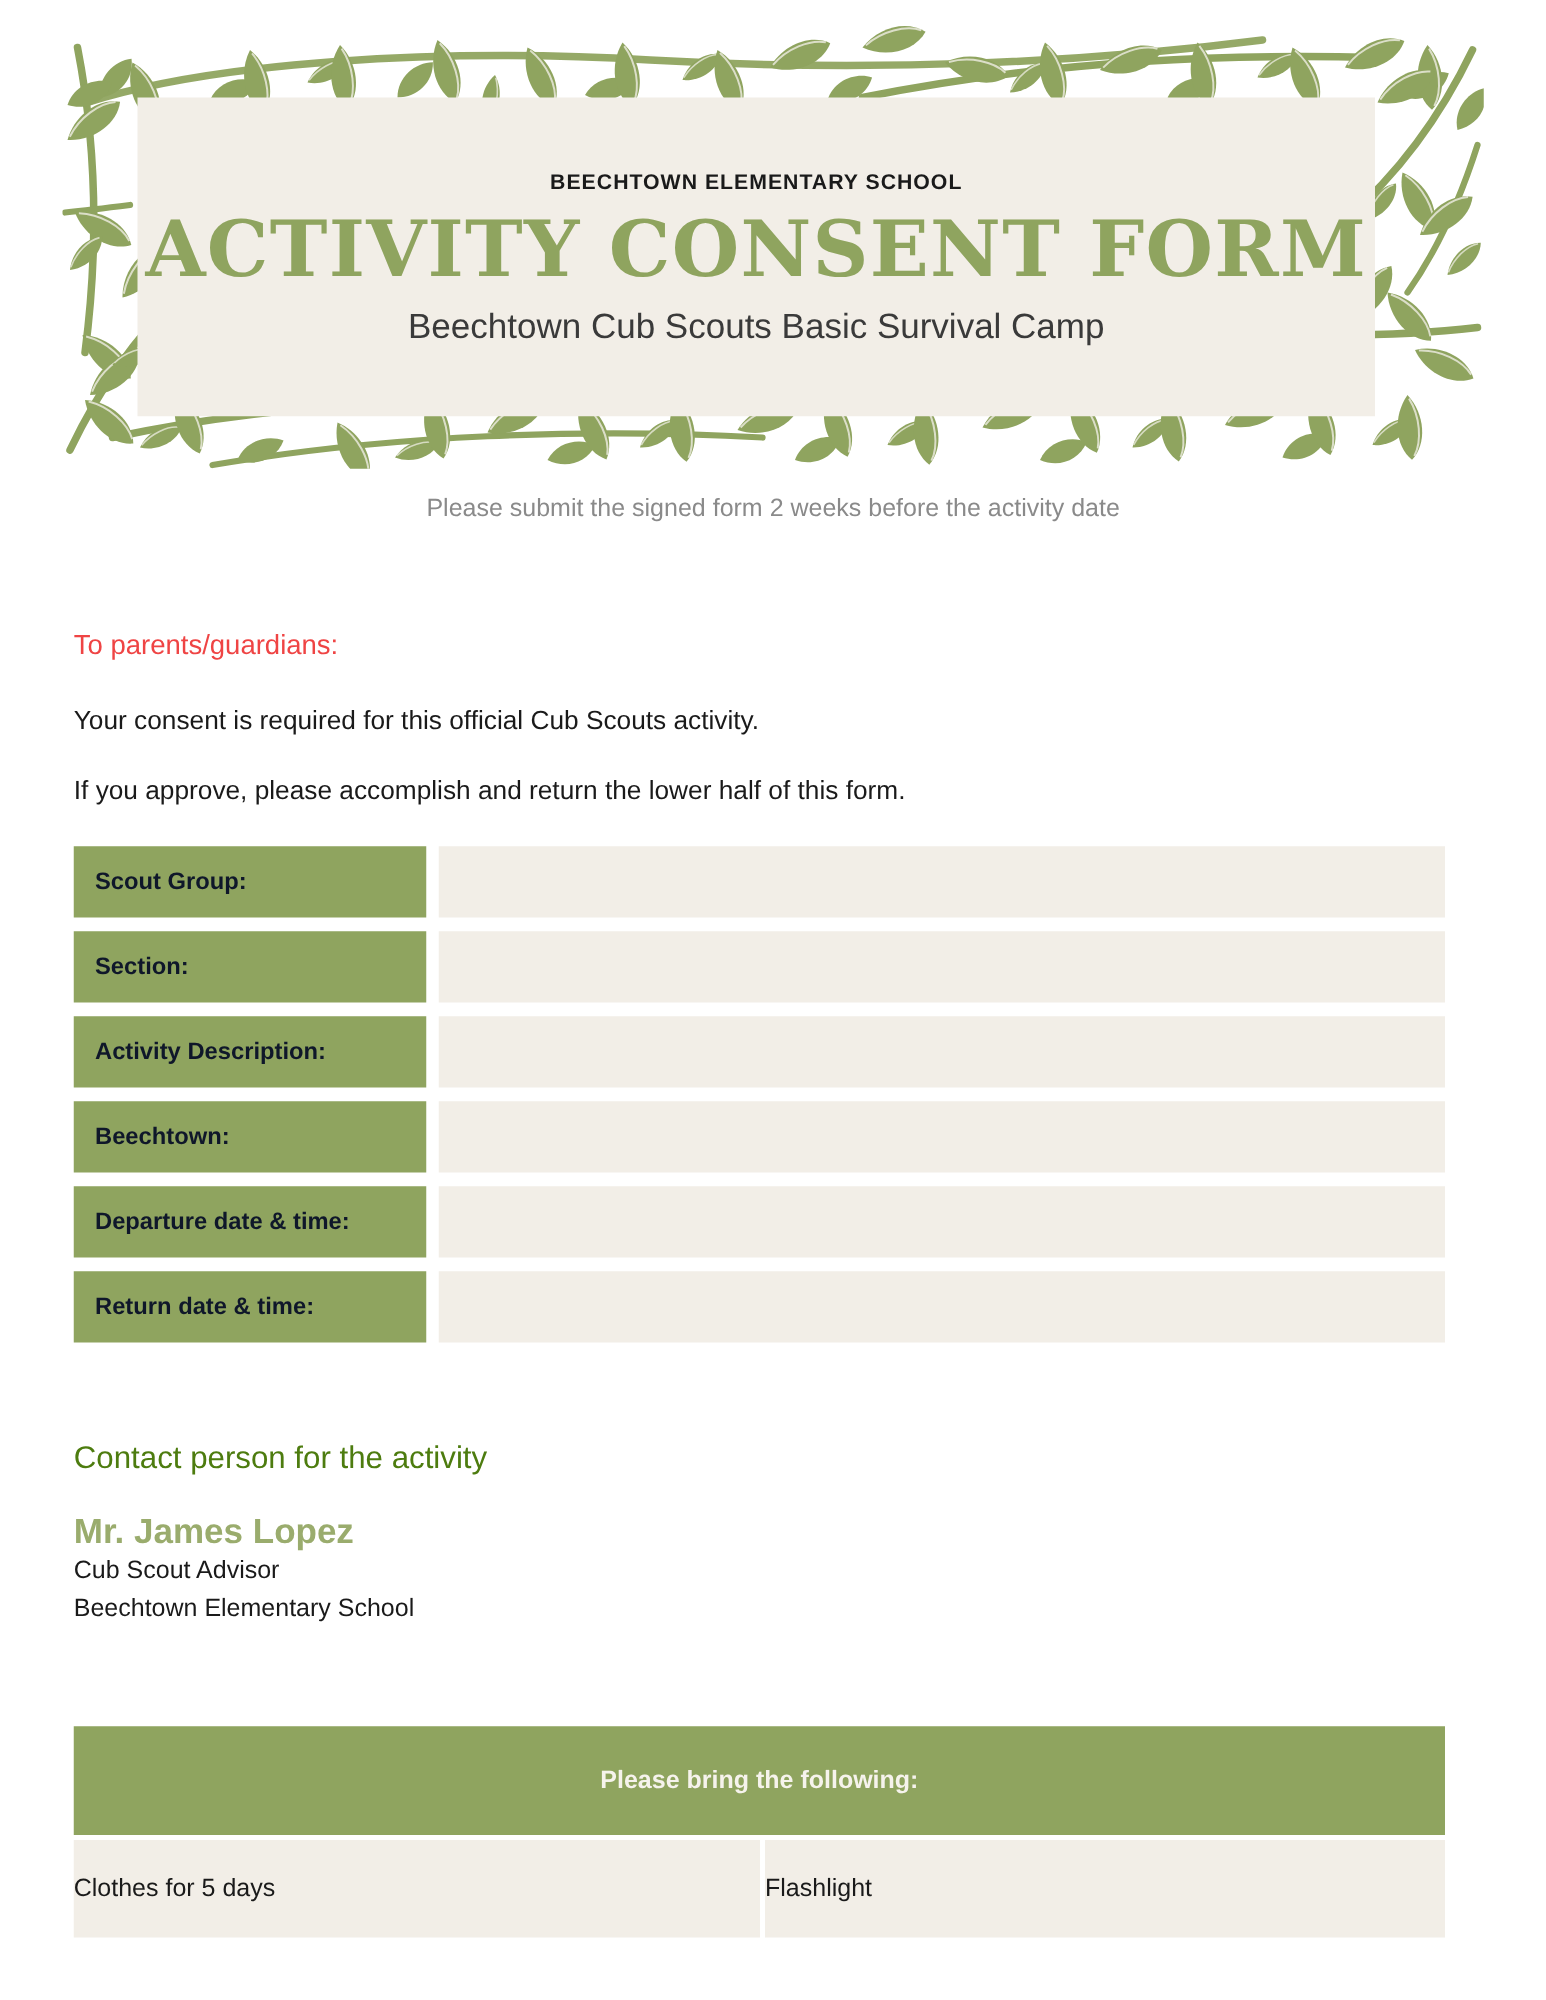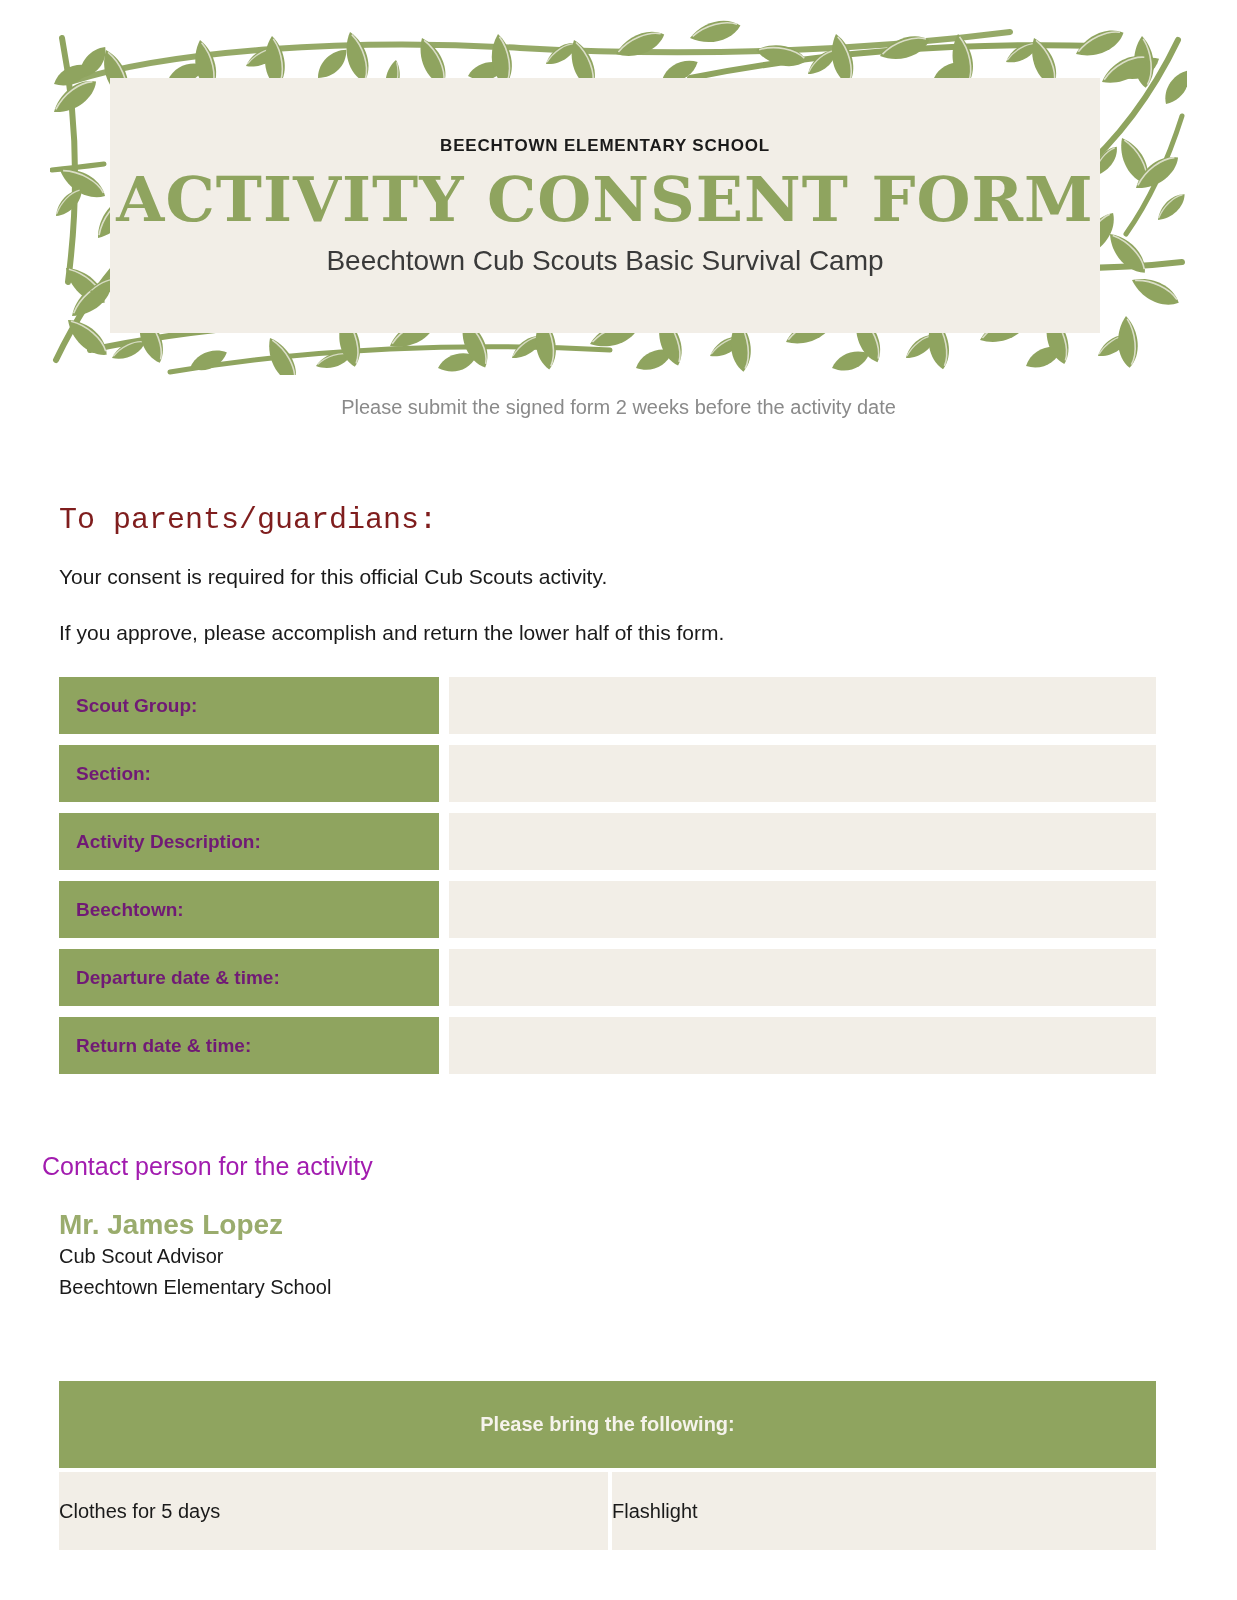--- a/index.html
+++ b/index.html
@@ -81,23 +81,22 @@
     text-align: center;
     font-size: 20px;
     color: #8a8a8a;
   }
 
   
   #parents-heading {
     position: absolute;
     left: 59px;
     top: 503px;
-    font-size: 30px;
-    color: #7f1d1d;
-    font-family: Liberation Mono, monospace;
+    font-size: 22px;
+    color: #ef4444;
   }
   #consent-line-1 {
     position: absolute;
     left: 59px;
     top: 565px;
     font-size: 21px;
     color: #1a1a1a;
   }
   #consent-line-2 {
     position: absolute;
@@ -114,43 +113,43 @@
     left: 59px;
     top: 677px;
     width: 1097px;
   }
   .detail-row {
     display: flex;
     margin-bottom: 11px;
     height: 57px;
   }
   .detail-label {
-    width: 380px;
+    width: 282px;
     background: #8FA45F;
-    color: #701a75;
+    color: #0f172a;
     font-size: 19px;
     font-weight: bold;
     display: flex;
     align-items: center;
     padding-left: 17px;
     box-sizing: border-box;
   }
   .detail-field {
     flex: 1;
     margin-left: 10px;
     background: #F2EEE7;
   }
 
   
   #contact-heading {
     position: absolute;
-    left: 42px;
+    left: 59px;
     top: 1152px;
     font-size: 25px;
-    color: #a21caf;
+    color: #4d7c0f;
   }
   #contact-name {
     position: absolute;
     left: 59px;
     top: 1209px;
     font-size: 28px;
     font-weight: bold;
     color: #9AAC6D;
   }
   #contact-role {

